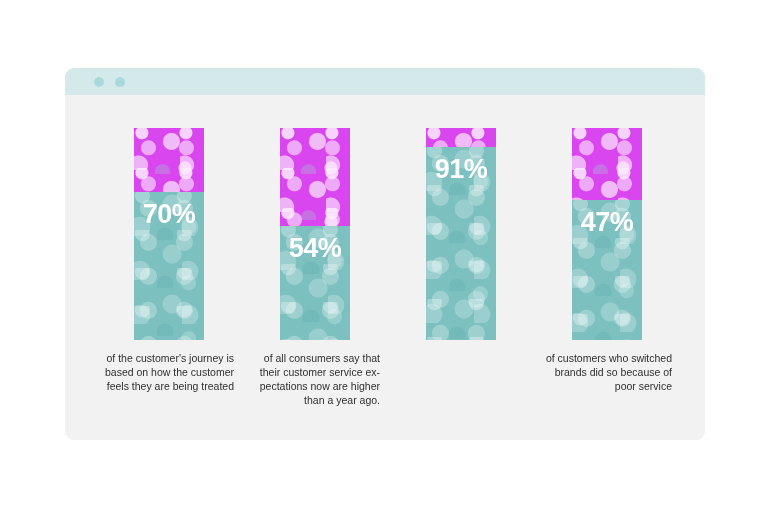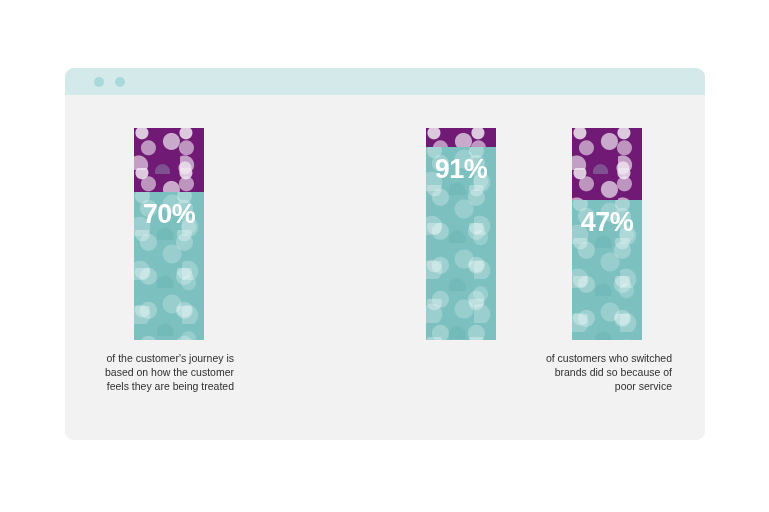--- a/index.html
+++ b/index.html
@@ -76,21 +76,21 @@
   .col-0 { left: 31px; }
   .col-1 { left: 177px; }
   .col-2 { left: 323px; }
   .col-3 { left: 469px; }
 
   .bar {
     position: relative;
     margin: 0 auto;
     width: 70px;
     height: 212px;
-    background: #701a75;
+    background: #d946ef;
     overflow: hidden;
   }
   
   .bar::before {
     content: "";
     position: absolute;
     inset: 0;
     background-image:
       radial-gradient(circle at 18% 12%, rgba(255,255,255,.85) 0 6px, transparent 7px),
       radial-gradient(circle at 72% 28%, rgba(255,255,255,.70) 0 8px, transparent 9px),
@@ -167,20 +167,28 @@
 
         <div class="col col-0">
           <div class="bar">
             <div class="fill" style="height:70%;">
               <span class="pct">70%</span>
             </div>
           </div>
           <div class="caption">of the customer's journey is based on how the customer feels they are being treated</div>
         </div>
 
+        <div class="col col-1">
+          <div class="bar">
+            <div class="fill" style="height:54%;">
+              <span class="pct">54%</span>
+            </div>
+          </div>
+          <div class="caption">of all consumers say that their customer service ex-pectations now are higher than a year ago.</div>
+        </div>
 
         <div class="col col-2">
           <div class="bar">
             <div class="fill" style="height:91%;">
               <span class="pct">91%</span>
             </div>
           </div>
         </div>
 
         <div class="col col-3">

